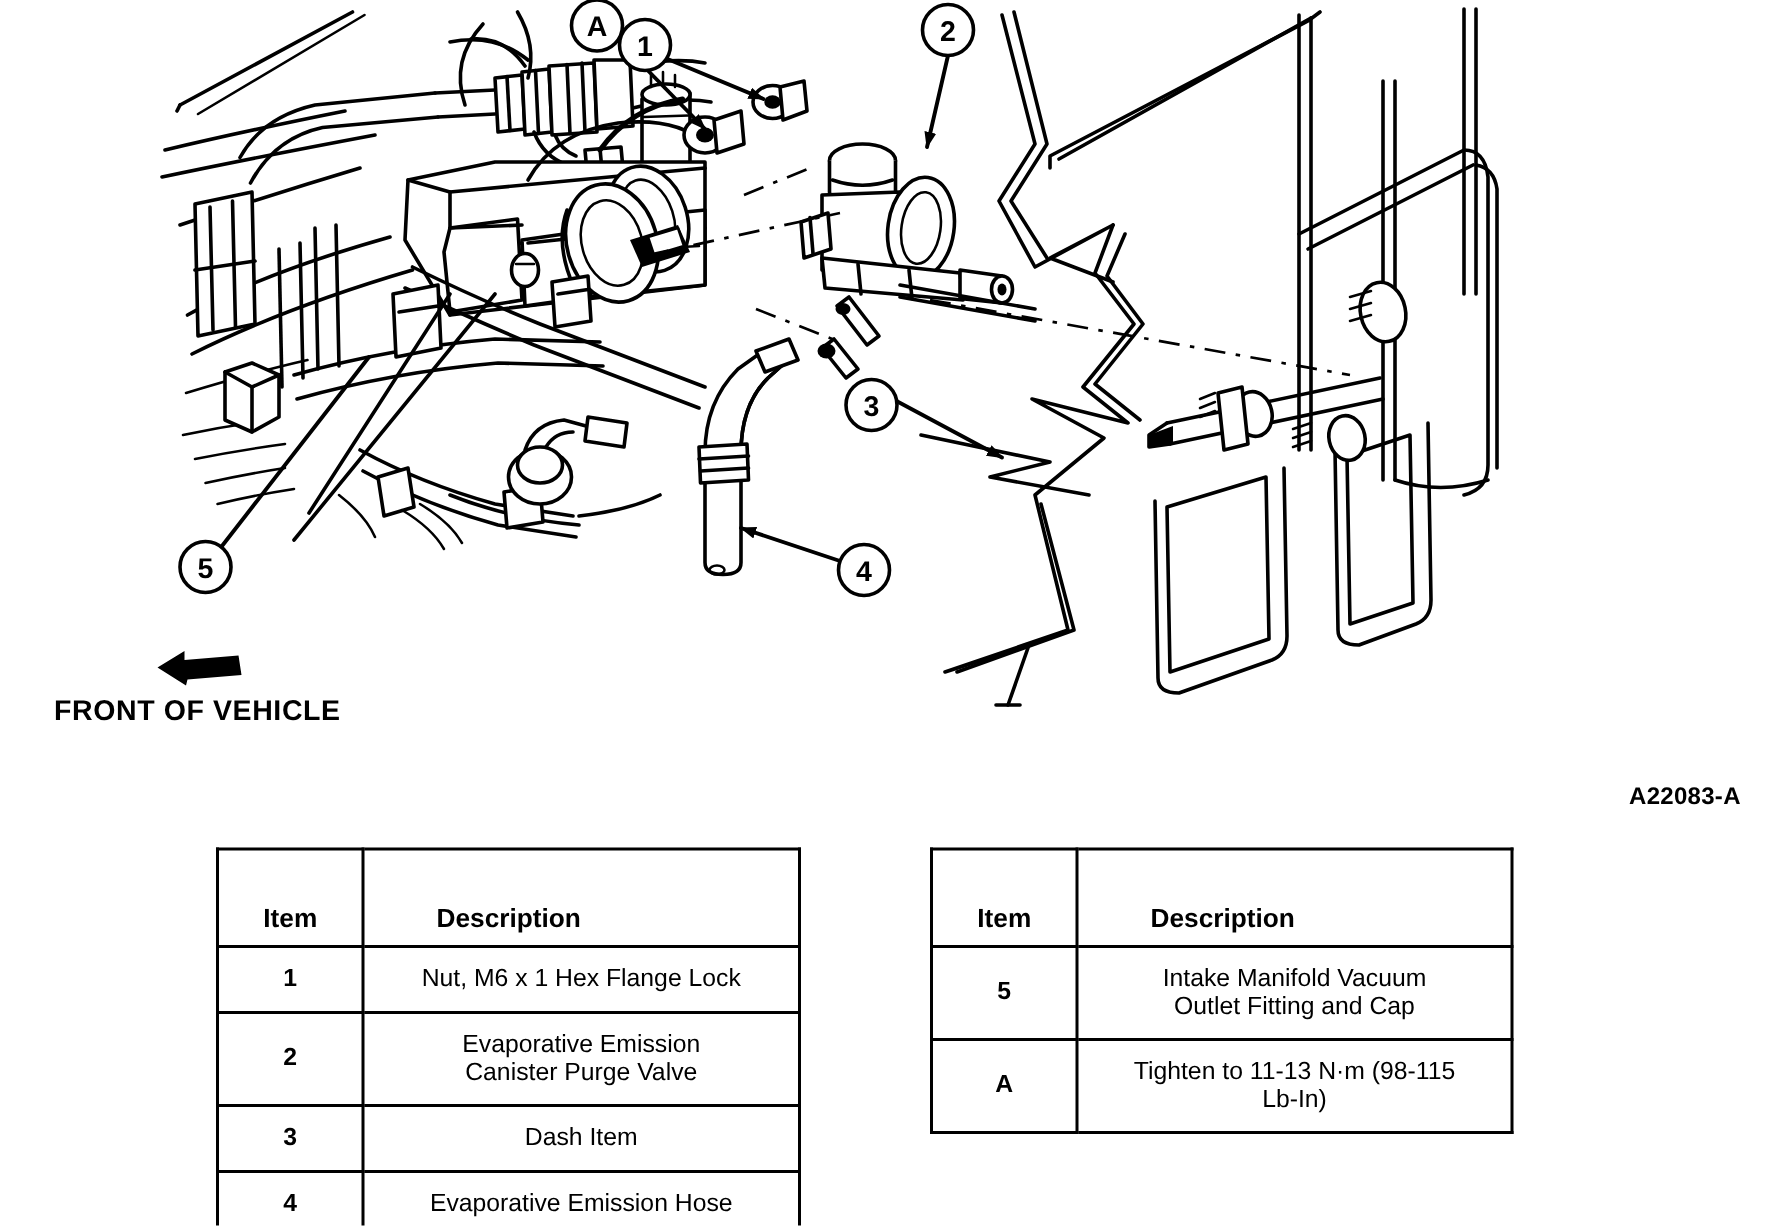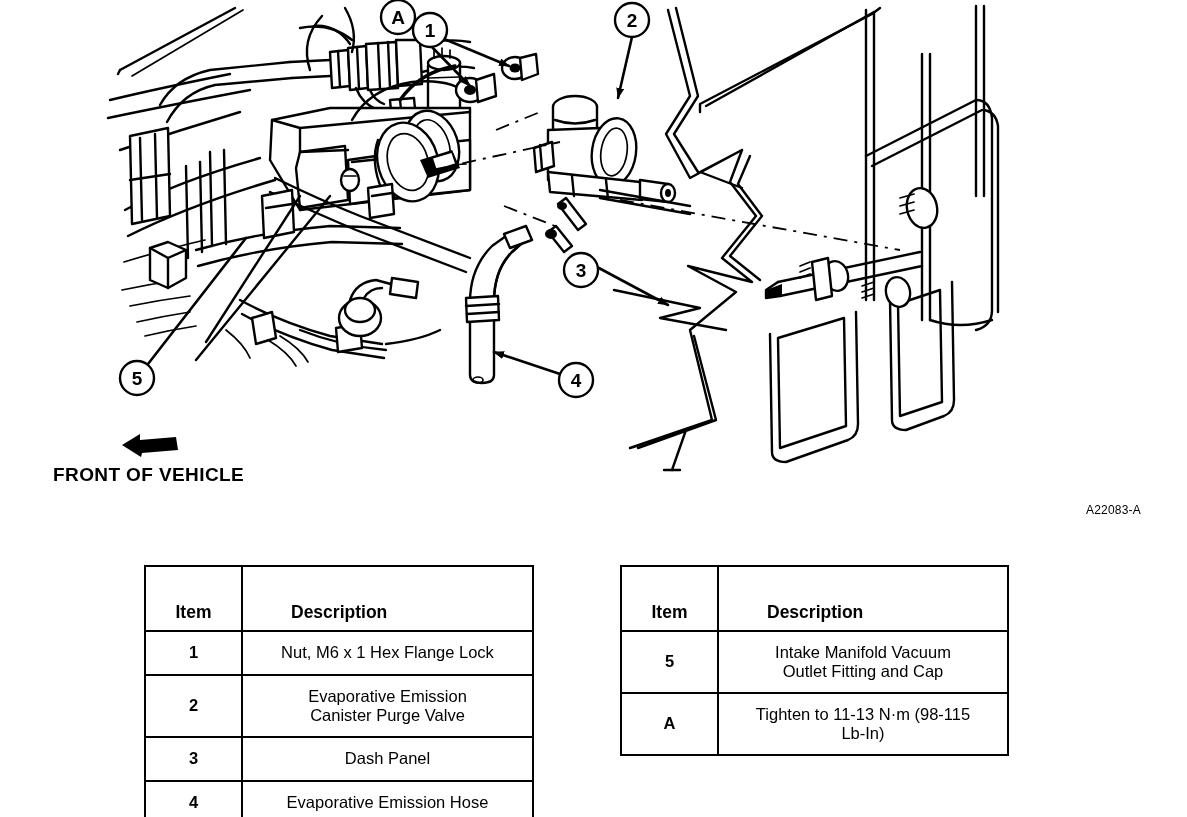--- a/index.html
+++ b/index.html
@@ -8,35 +8,35 @@
     font-family:"Liberation Sans", sans-serif;color:#000;
   }
   #page{position:absolute;inset:0;}
 
   
   #illustration{position:absolute;left:0;top:0;width:1187px;height:545px;}
   #illustration svg{display:block;}
 
   
   #front-of-vehicle{
-    position:absolute;left:53px;top:432px;width:240px;height:62px;
+    position:absolute;left:36px;top:432px;width:240px;height:62px;
   }
   #front-of-vehicle .fov-arrow{
     position:absolute;left:67px;top:0px;width:60px;height:26px;
   }
   #front-of-vehicle .fov-label{
     position:absolute;left:0px;top:32px;
     font-size:19px;font-weight:bold;letter-spacing:.4px;
     white-space:nowrap;
   }
 
   
   #figure-code{
-    position:absolute;left:1086px;top:503px;
-    font-size:12px;font-weight:normal;letter-spacing:.2px;white-space:nowrap;
+    position:absolute;left:1086px;top:523px;
+    font-size:16px;font-weight:bold;letter-spacing:.2px;white-space:nowrap;
   }
 
   
   .parts-table{
     position:absolute;border-collapse:collapse;
     background:#fff;table-layout:fixed;
   }
   .parts-table td,.parts-table th{
     border:2px solid #000;
     padding:4px 8px;
@@ -380,21 +380,21 @@
       <tr class="row-1line">
         <td class="col-item">1</td>
         <td class="col-desc">Nut, M6 x 1 Hex Flange Lock</td>
       </tr>
       <tr class="row-2line">
         <td class="col-item">2</td>
         <td class="col-desc">Evaporative Emission<br>Canister Purge Valve</td>
       </tr>
       <tr class="row-1line">
         <td class="col-item">3</td>
-        <td class="col-desc">Dash Panel</td>
+        <td class="col-desc">Dash Item</td>
       </tr>
       <tr class="row-1line">
         <td class="col-item">4</td>
         <td class="col-desc">Evaporative Emission Hose</td>
       </tr>
     </tbody>
   </table>
 
   <table class="parts-table" id="table-right">
     <thead>

